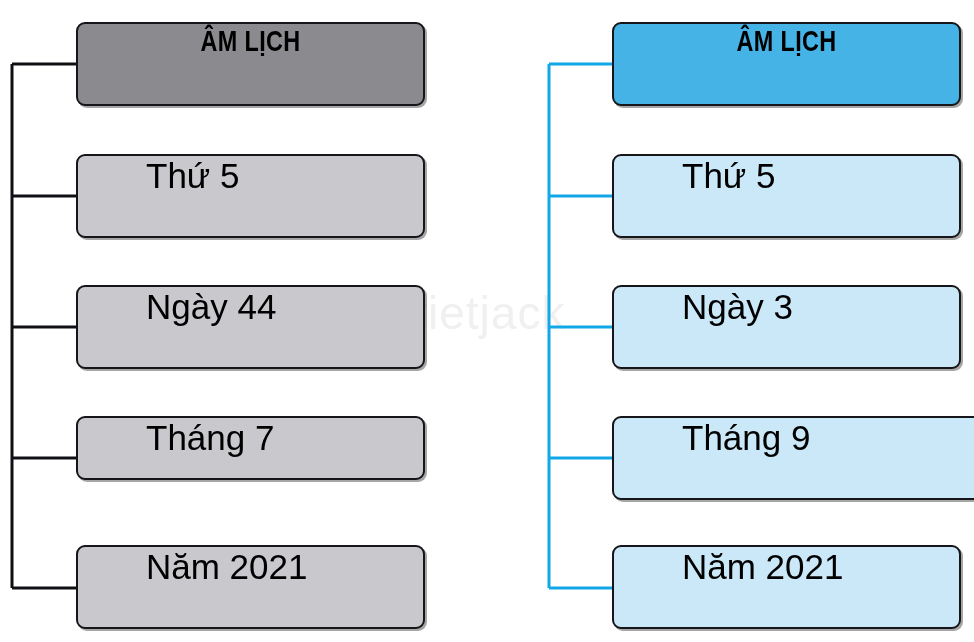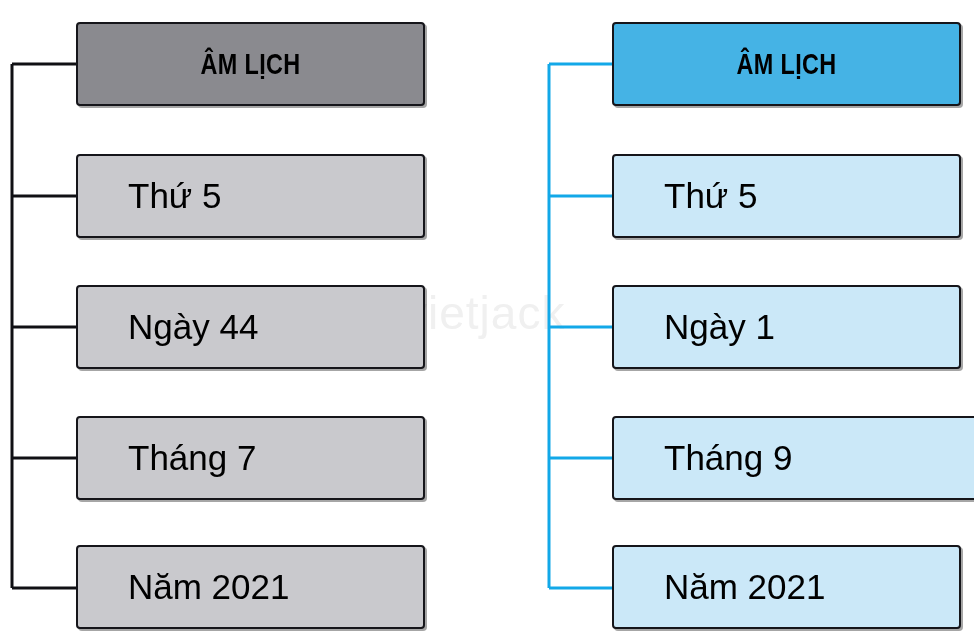--- a/index.html
+++ b/index.html
@@ -42,24 +42,24 @@
     width: 974px;
     height: 642px;
     z-index: 2;
     pointer-events: none;
   }
 
   
   .node {
     position: absolute;
     box-sizing: border-box;
-    border-radius: 4px;
+    border-radius: 9px;
     border: 2.5px solid #15151a;
     display: flex;
-    align-items: center;
+    align-items: flex-start;
     z-index: 3;
     box-shadow: 2px 2px 0 rgba(0,0,0,0.35);
   }
   .node .label {
     display: block;
     width: 100%;
   }
 
   
   .node.header {
@@ -74,21 +74,21 @@
     color: #000000;
     font-family: "Liberation Sans", sans-serif;
   }
 
   
   .node.leaf {
     justify-content: flex-start;
   }
   .node.leaf .label {
     text-align: left;
-    padding-left: 50px;
+    padding-left: 68px;
     font-weight: 400;
     font-size: 35px;
     color: #000000;
     font-family: "Liberation Sans", sans-serif;
   }
 
   
   .node.gray.header { background: #8a8a8f; }
   .node.gray.leaf   { background: #c9c9cd; }
 
@@ -129,38 +129,38 @@
   </div>
 
   <div class="node gray leaf" style="left:76px; top:154px; width:349px; height:84px;">
     <span class="label">Thứ 5</span>
   </div>
 
   <div class="node gray leaf" style="left:76px; top:285px; width:349px; height:84px;">
     <span class="label">Ngày 44</span>
   </div>
 
-  <div class="node gray leaf" style="left:76px; top:416px; width:349px; height:84px;">
+  <div class="node gray leaf" style="left:76px; top:416px; width:349px; height:64px;">
     <span class="label">Tháng 7</span>
   </div>
 
   <div class="node gray leaf" style="left:76px; top:545px; width:349px; height:84px;">
     <span class="label">Năm 2021</span>
   </div>
 
   <div class="node blue header" style="left:612px; top:22px; width:349px; height:84px;">
     <span class="label">ÂM LỊCH</span>
   </div>
 
   <div class="node blue leaf" style="left:612px; top:154px; width:349px; height:84px;">
     <span class="label">Thứ 5</span>
   </div>
 
   <div class="node blue leaf" style="left:612px; top:285px; width:349px; height:84px;">
-    <span class="label">Ngày 1</span>
+    <span class="label">Ngày 3</span>
   </div>
 
   <div class="node blue leaf" style="left:612px; top:416px; width:376px; height:84px;">
     <span class="label">Tháng 9</span>
   </div>
 
   <div class="node blue leaf" style="left:612px; top:545px; width:349px; height:84px;">
     <span class="label">Năm 2021</span>
   </div>
 

